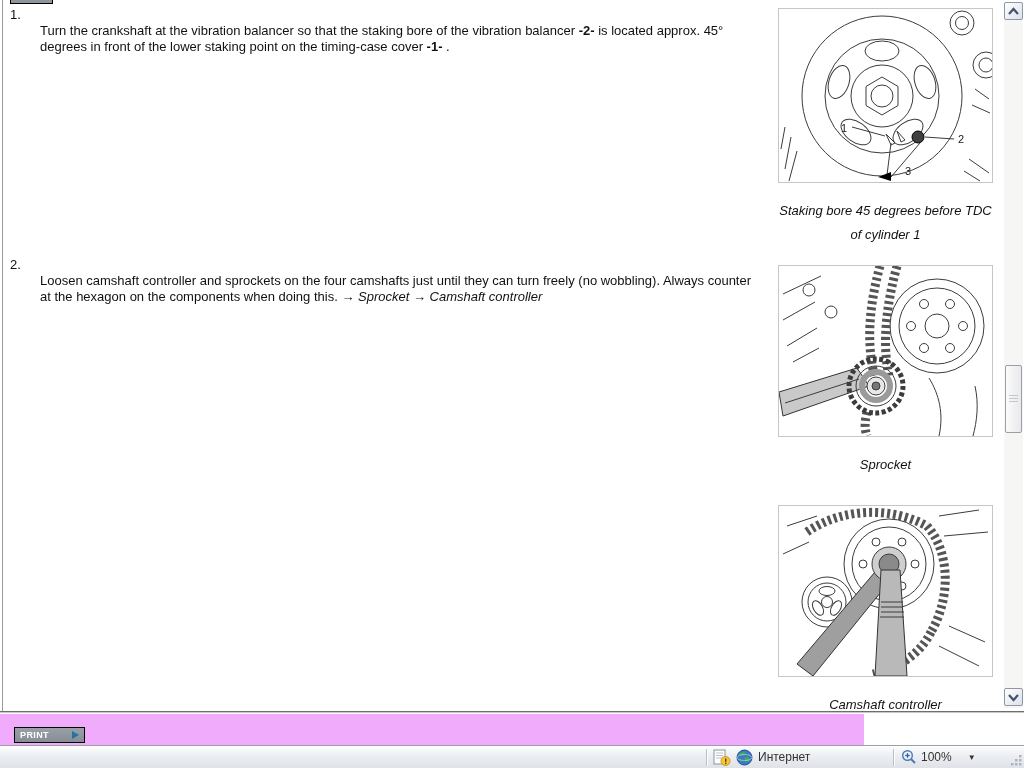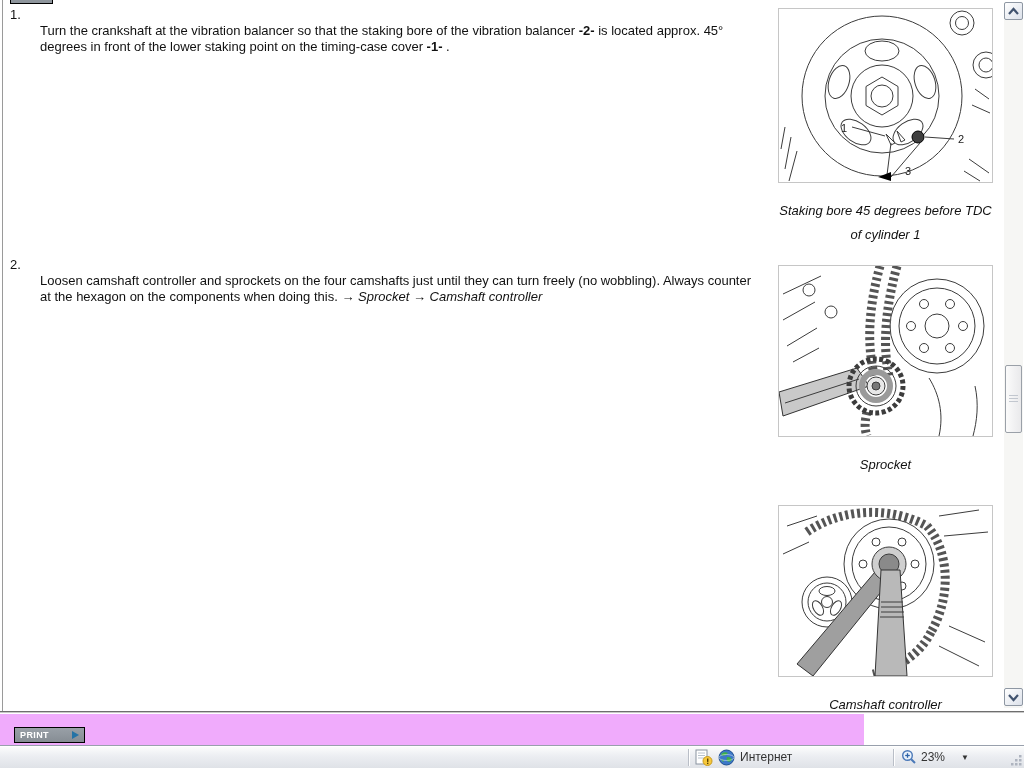--- a/index.html
+++ b/index.html
@@ -51,21 +51,21 @@
   .gbtn-close { right:14px; width:96px; justify-content:space-between;margin-top:40px; }
   .tri { width:0; height:0; border-left:7px solid #2473a6; border-top:4.5px solid transparent; border-bottom:4.5px solid transparent; }
   .sq { width:9px; height:9px; background:#2473a6; border:1px solid #7fa9c9; }
 
   
   .statusbar { position:absolute; left:0; top:745px; width:1024px; height:23px;
                background:linear-gradient(180deg,#fdfdfd 0,#eceef2 45%,#dfe2e7 100%);
                border-top:1px solid #98a0ac; box-shadow:inset 0 1px 0 #ffffff; display:flex; align-items:center; font-size:12px; color:#333; }
   .pane-main { flex:1; height:100%; }
   .pane-sep { width:0; height:17px; border-left:1px solid #b9bec7; border-right:1px solid #ffffff; }
-  .pane-zone { width:203px; height:100%; display:flex; align-items:center; gap:5px; padding-left:5px; }
+  .pane-zone { width:185px; height:100%; display:flex; align-items:center; gap:5px; padding-left:5px; }
   .pane-zoom { width:129px; height:100%; display:flex; align-items:center; gap:4px; padding-left:6px; position:relative; }
   .zoom-caret { margin-left:12px; font-size:8px; color:#333; }
   .grip { position:absolute; right:1px; bottom:1px; }
 </style>
 </head>
 <body>
 
 <div class="page">
 
   <div class="content">
@@ -241,21 +241,21 @@
       <span>Интернет</span>
     </div>
     <div class="pane-sep"></div>
     <div class="pane-zoom">
       <svg width="16" height="16" viewBox="0 0 16 16">
         <circle cx="6.5" cy="6.5" r="4.8" fill="#eaf2fb" stroke="#4b79b8" stroke-width="1.4"></circle>
         <line x1="10.2" y1="10.2" x2="14" y2="14" stroke="#4b79b8" stroke-width="2"></line>
         <line x1="4.2" y1="6.5" x2="8.8" y2="6.5" stroke="#2e63a8" stroke-width="1.3"></line>
         <line x1="6.5" y1="4.2" x2="6.5" y2="8.8" stroke="#2e63a8" stroke-width="1.3"></line>
       </svg>
-      <span>23%</span>
+      <span>100%</span>
       <span class="zoom-caret">▼</span>
       <svg class="grip" width="13" height="13" viewBox="0 0 13 13">
         <g fill="#aeb4bf">
           <rect x="9" y="9" width="2.5" height="2.5"></rect>
             <rect x="9" y="5" width="2.5" height="2.5"></rect>
           <rect x="5" y="9" width="2.5" height="2.5"></rect>
             <rect x="9" y="1" width="2.5" height="2.5"></rect>
           <rect x="5" y="5" width="2.5" height="2.5"></rect>
             <rect x="1" y="9" width="2.5" height="2.5"></rect>
         </g>

